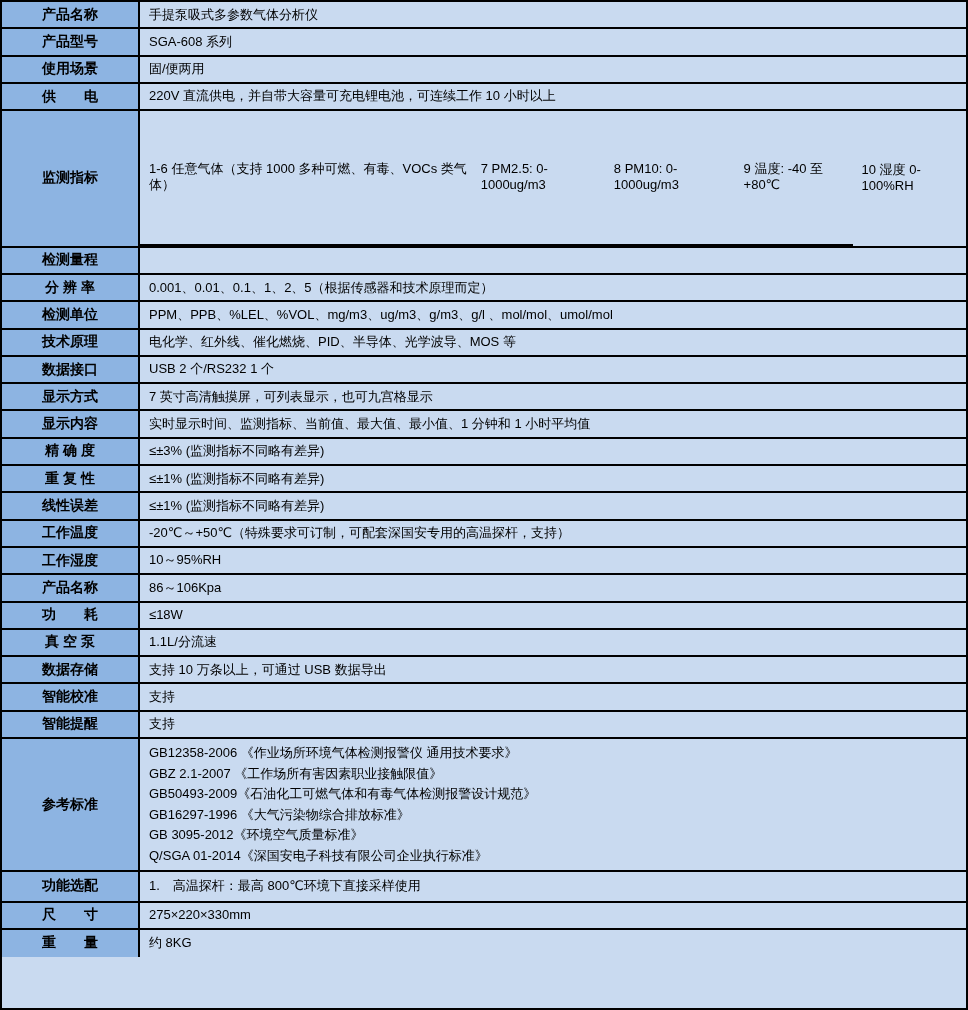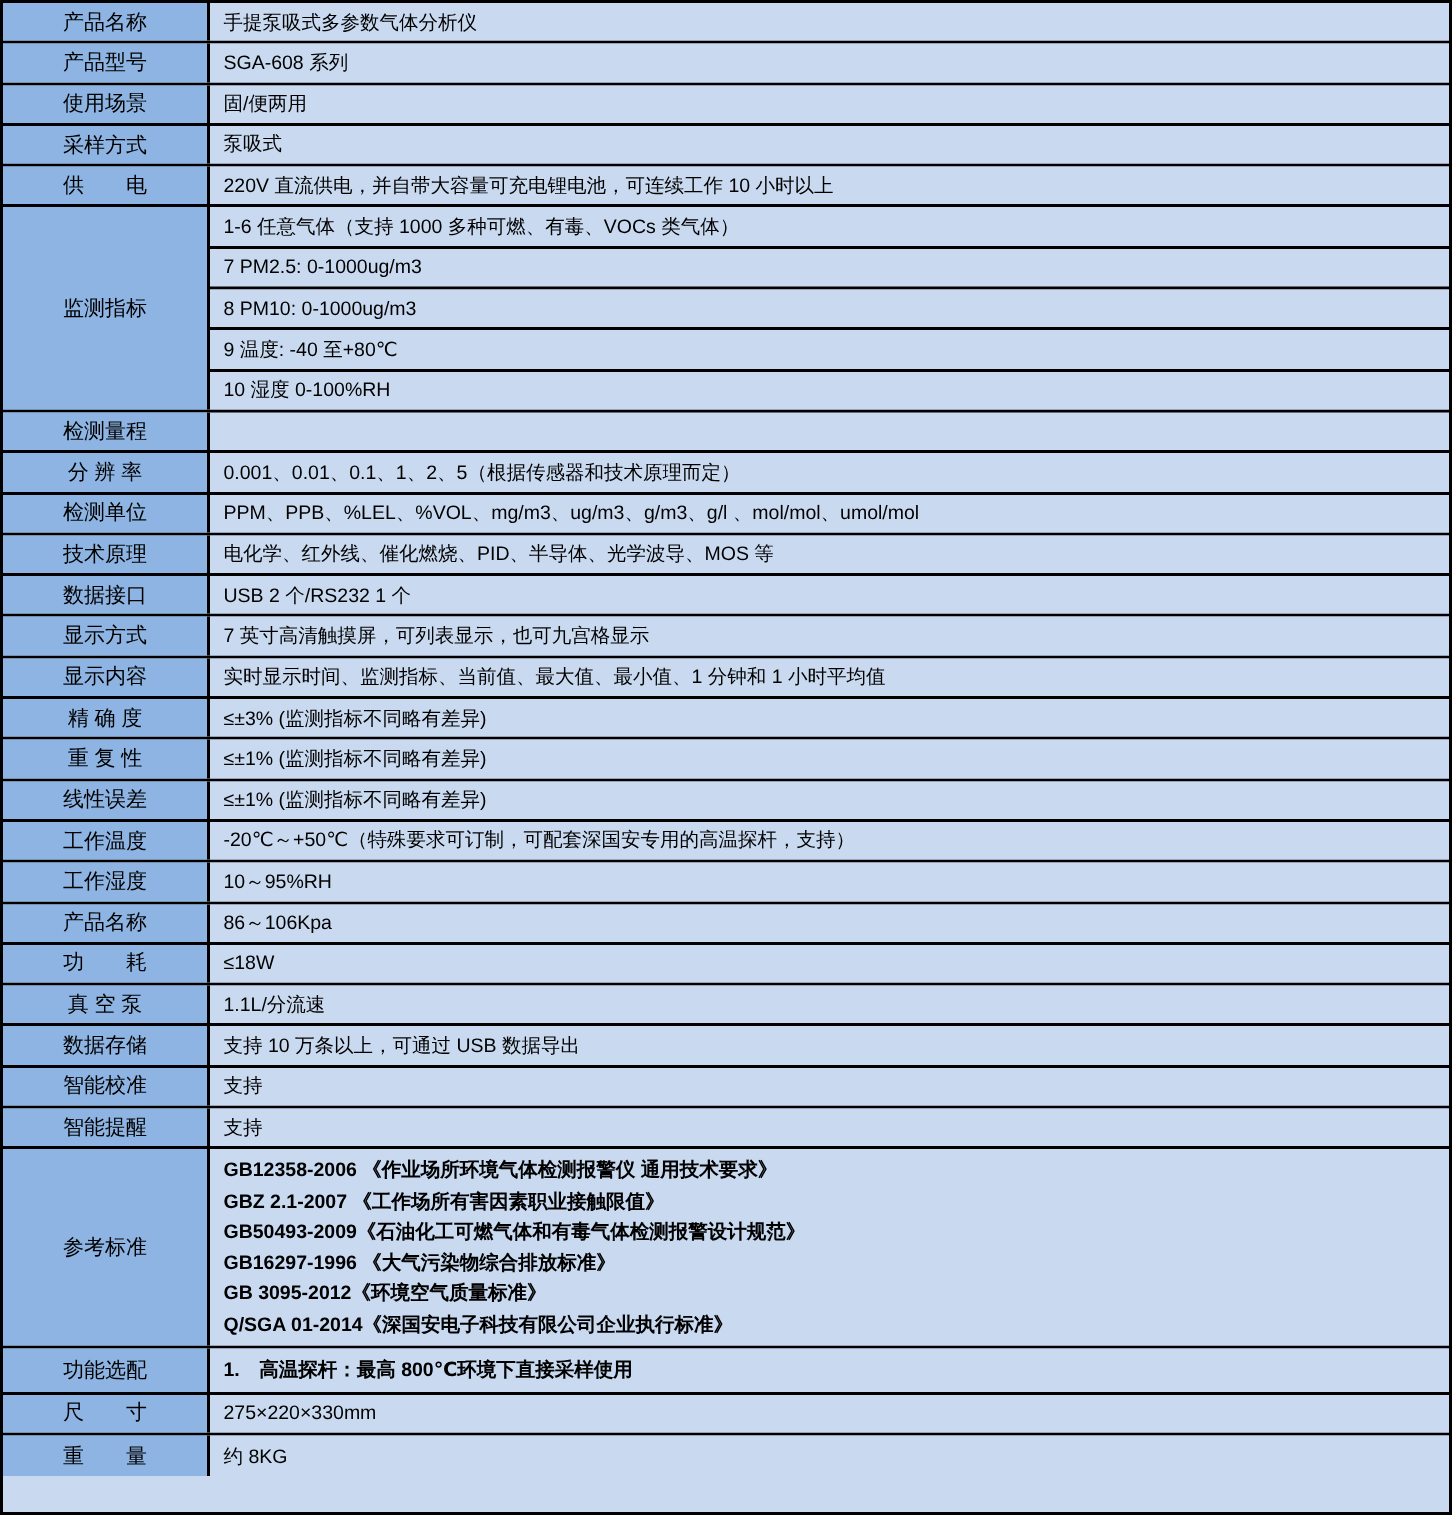--- a/index.html
+++ b/index.html
@@ -33,51 +33,50 @@
   .row.row-sub{height:136.5px;}
   .row.row-multi{height:auto;}
   .cell-label{
     flex:0 0 138px;
     width:138px;
     background:var(--label-bg);
     border-right:2px solid var(--border-c);
     display:flex;
     align-items:center;
     justify-content:center;
-    font-weight:normal;
+    font-weight:bold;
     font-size:14px;
     white-space:pre;
     text-align:center;
   }
   .cell-value{
     flex:1 1 auto;
     background:var(--value-bg);
     font-size:13px;
     display:flex;
     flex-direction:column;
     justify-content:center;
     padding:2px 0 2px 9px;
     white-space:pre-wrap;
     line-height:1.25;
   }
   .subcol{
     flex:1 1 auto;
     display:flex;
-    flex-direction:column;
+    flex-direction:row;
   }
   .subcell{
     flex:1 1 auto;
     border-bottom:2px solid var(--border-c);
   }
   .subcell:last-child{border-bottom:none;}
   .cell-value.multi{
     justify-content:center;
     padding-top:4px;
     padding-bottom:4px;
-    font-weight:bold;
   }
   .cell-value.multi .line{
     line-height:20.5px;
     white-space:pre-wrap;
   }
 </style>
 </head>
 <body>
 
 <div class="spec-table">
@@ -85,24 +84,20 @@
       <div class="cell-label">产品名称</div>
       <div class="cell-value">手提泵吸式多参数气体分析仪</div>
     </div>
     <div class="row">
       <div class="cell-label">产品型号</div>
       <div class="cell-value">SGA-608 系列</div>
     </div>
     <div class="row">
       <div class="cell-label">使用场景</div>
       <div class="cell-value">固/便两用</div>
-    </div>
-    <div class="row">
-      <div class="cell-label">采样方式</div>
-      <div class="cell-value">泵吸式</div>
     </div>
     <div class="row">
       <div class="cell-label">供　　电</div>
       <div class="cell-value">220V 直流供电，并自带大容量可充电锂电池，可连续工作 10 小时以上</div>
     </div>
     <div class="row row-sub">
       <div class="cell-label">监测指标</div>
       <div class="subcol">
         <div class="cell-value subcell">1-6 任意气体（支持 1000 多种可燃、有毒、VOCs 类气体）</div>
         <div class="cell-value subcell">7 PM2.5: 0-1000ug/m3</div>

